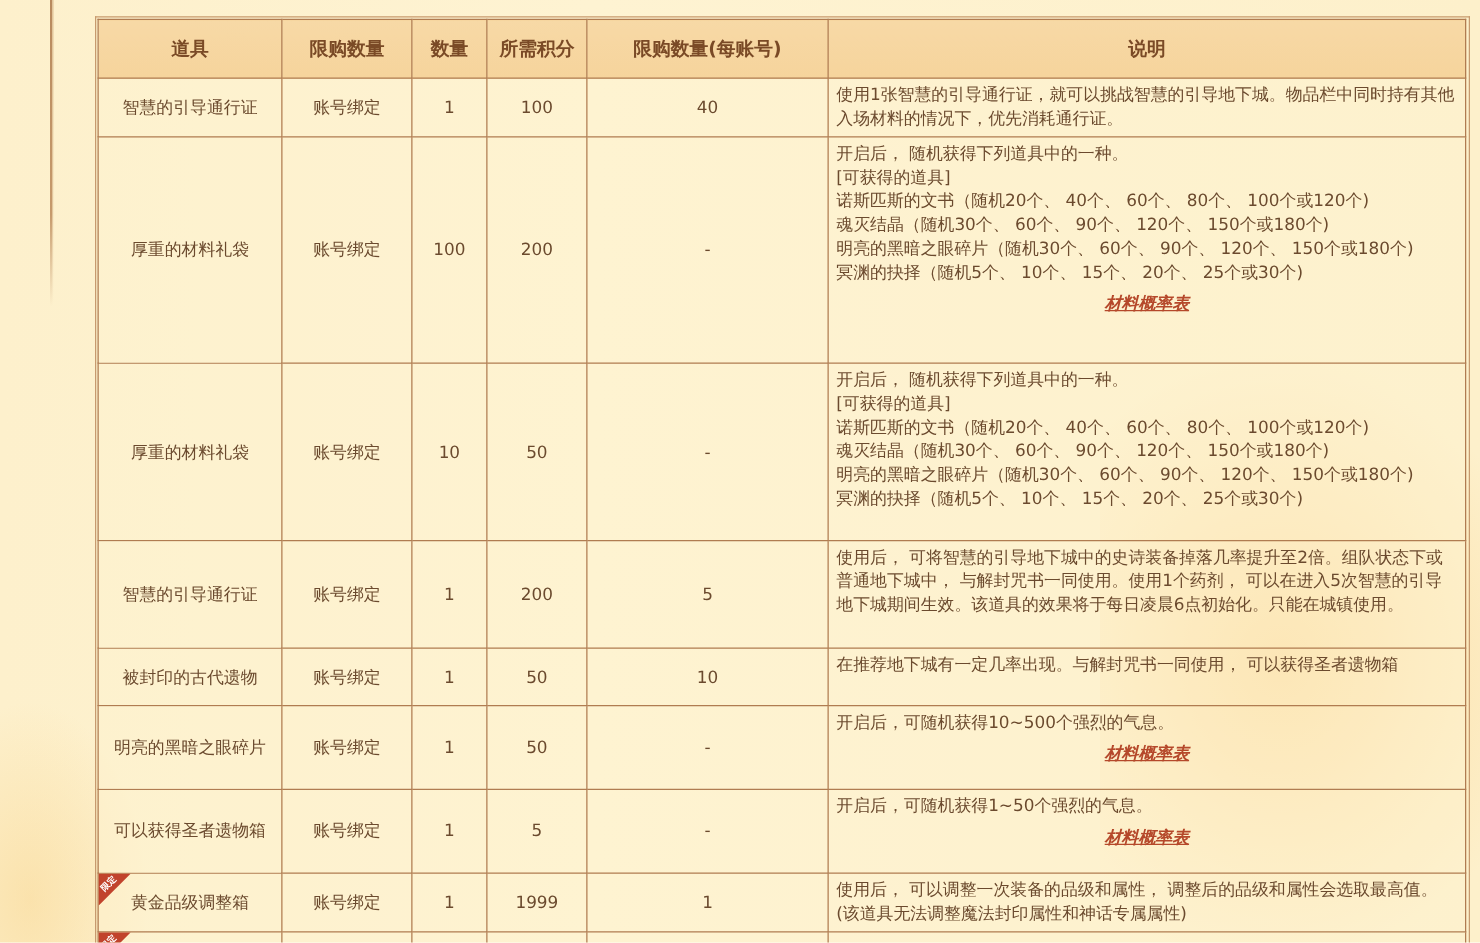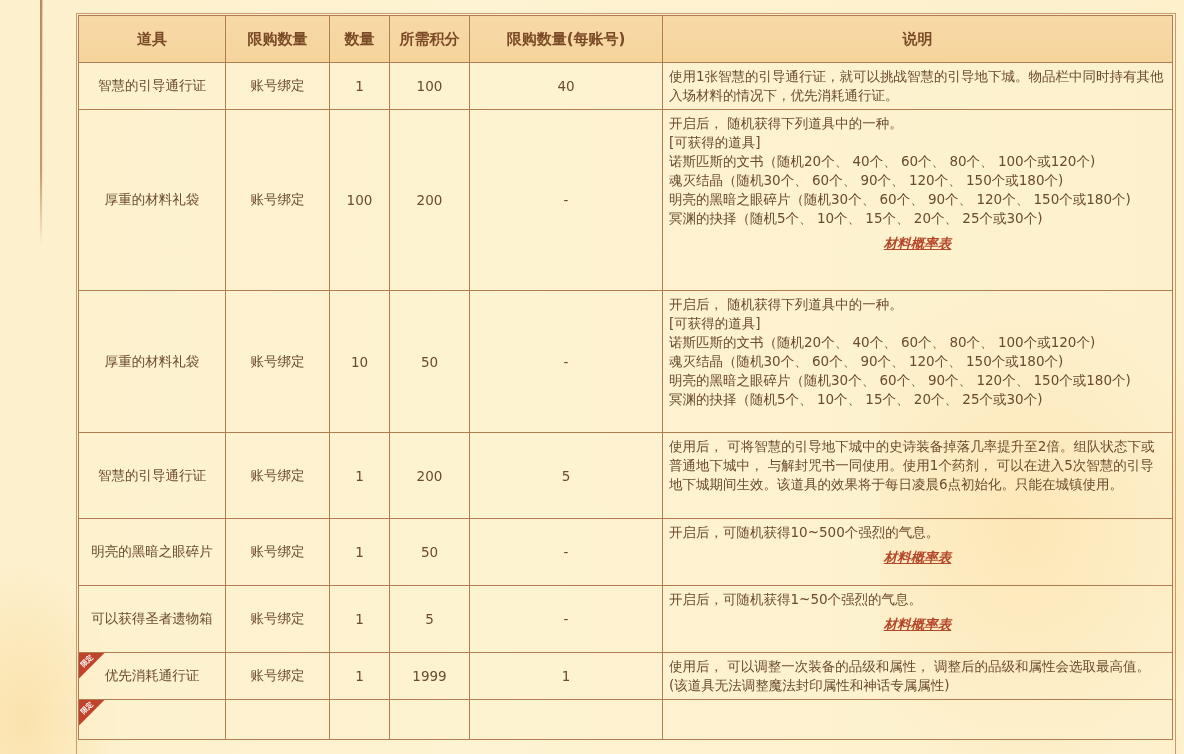--- a/index.html
+++ b/index.html
@@ -157,20 +157,30 @@
       <td class="name">智慧的引导通行证</td>
       <td>账号绑定</td>
       <td>1</td>
       <td>200</td>
       <td>5</td>
       <td class="desc">
         <span class="desc-line">使用后， 可将智慧的引导地下城中的史诗装备掉落几率提升至2倍。组队状态下或普通地下城中， 与解封咒书一同使用。使用1个药剂， 可以在进入5次智慧的引导地下城期间生效。该道具的效果将于每日凌晨6点初始化。只能在城镇使用。</span>
       </td>
     </tr>
 
+    <tr style="height:46px">
+      <td class="name">被封印的古代遗物</td>
+      <td>账号绑定</td>
+      <td>1</td>
+      <td>50</td>
+      <td>10</td>
+      <td class="desc">
+        <span class="desc-line">在推荐地下城有一定几率出现。与解封咒书一同使用， 可以获得圣者遗物箱</span>
+      </td>
+    </tr>
 
     <tr style="height:67px">
       <td class="name">明亮的黑暗之眼碎片</td>
       <td>账号绑定</td>
       <td>1</td>
       <td>50</td>
       <td>-</td>
       <td class="desc">
         <span class="desc-line">开启后，可随机获得10~500个强烈的气息。</span>
         <a class="prob-link">材料概率表</a>
@@ -187,21 +197,21 @@
         <span class="desc-line">开启后，可随机获得1~50个强烈的气息。</span>
         <a class="prob-link">材料概率表</a>
       </td>
     </tr>
 
     <tr style="height:47px">
       <td class="name">
         <span class="badge">
             <span>限定</span>
           </span>
-        <span>优先消耗通行证</span>
+        <span>黄金品级调整箱</span>
       </td>
       <td>账号绑定</td>
       <td>1</td>
       <td>1999</td>
       <td>1</td>
       <td class="desc">
         <span class="desc-line">使用后， 可以调整一次装备的品级和属性， 调整后的品级和属性会选取最高值。(该道具无法调整魔法封印属性和神话专属属性)</span>
       </td>
     </tr>
 

